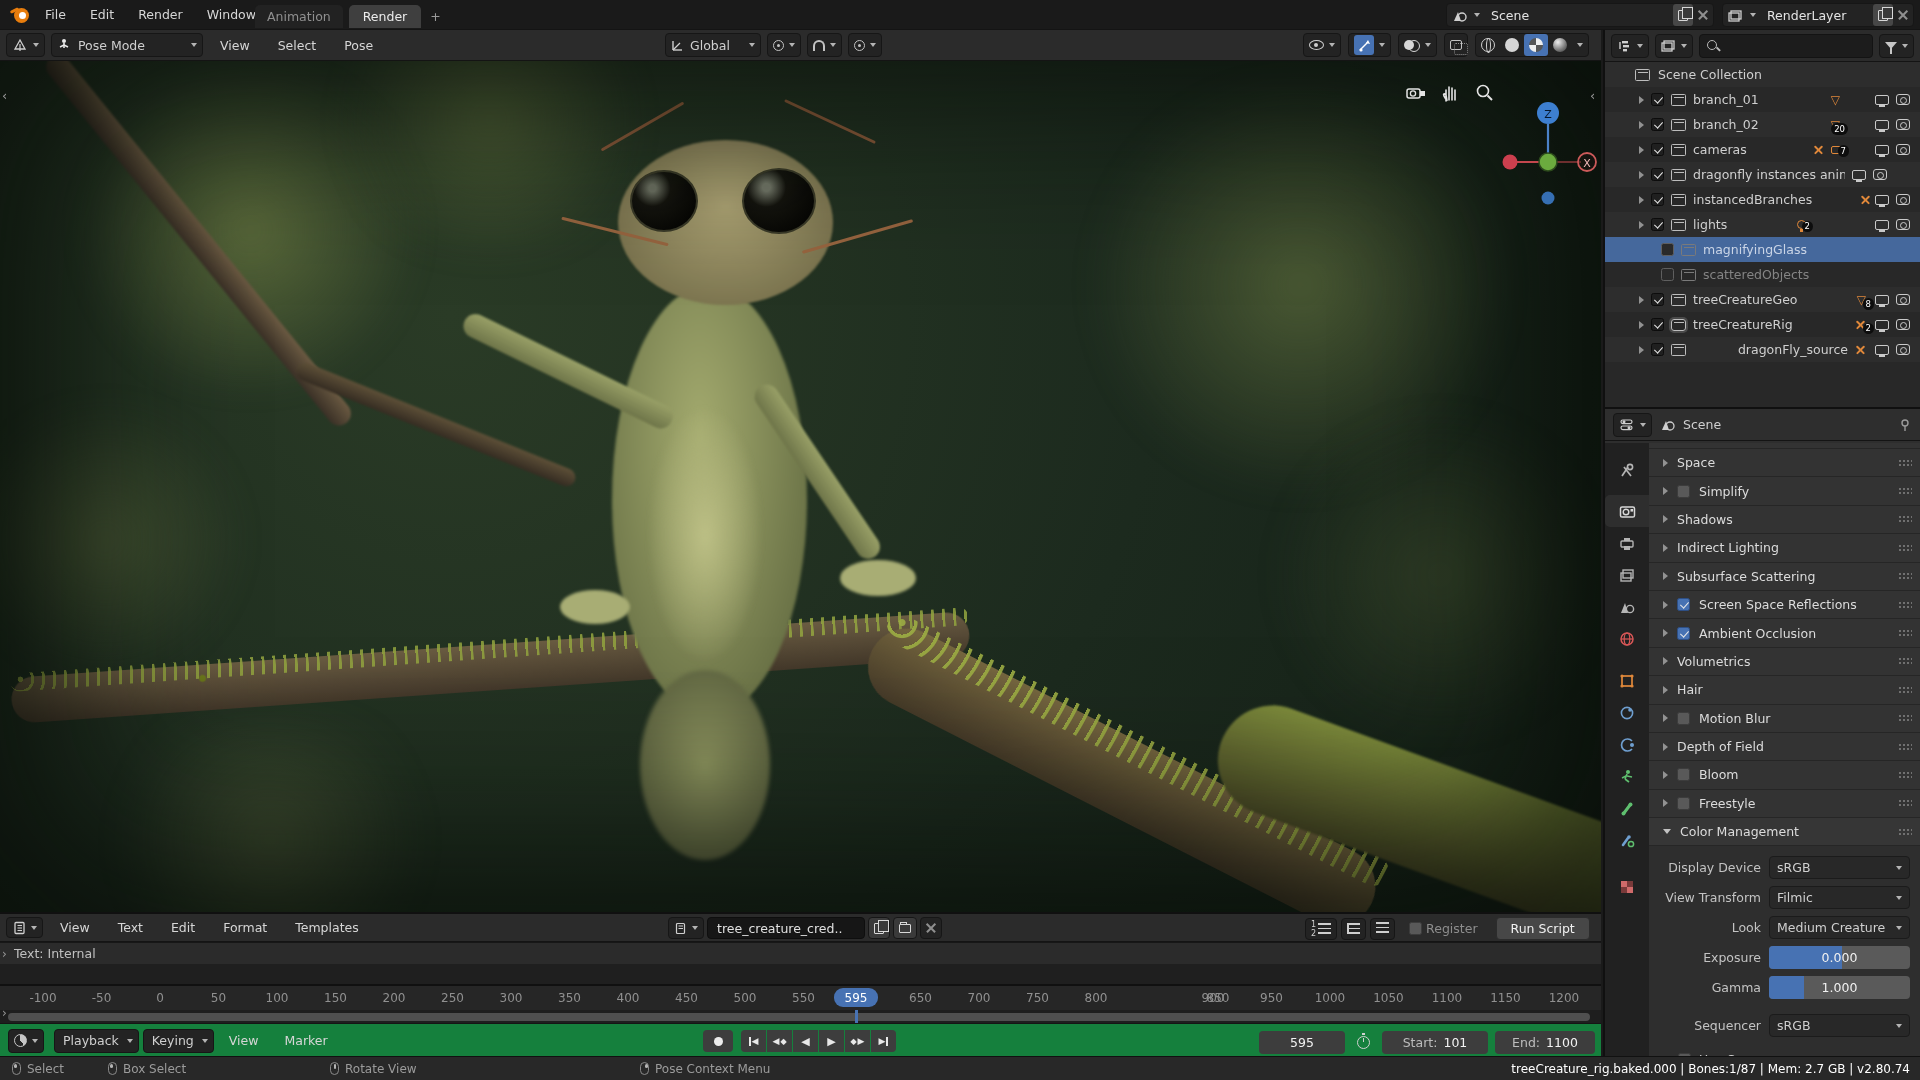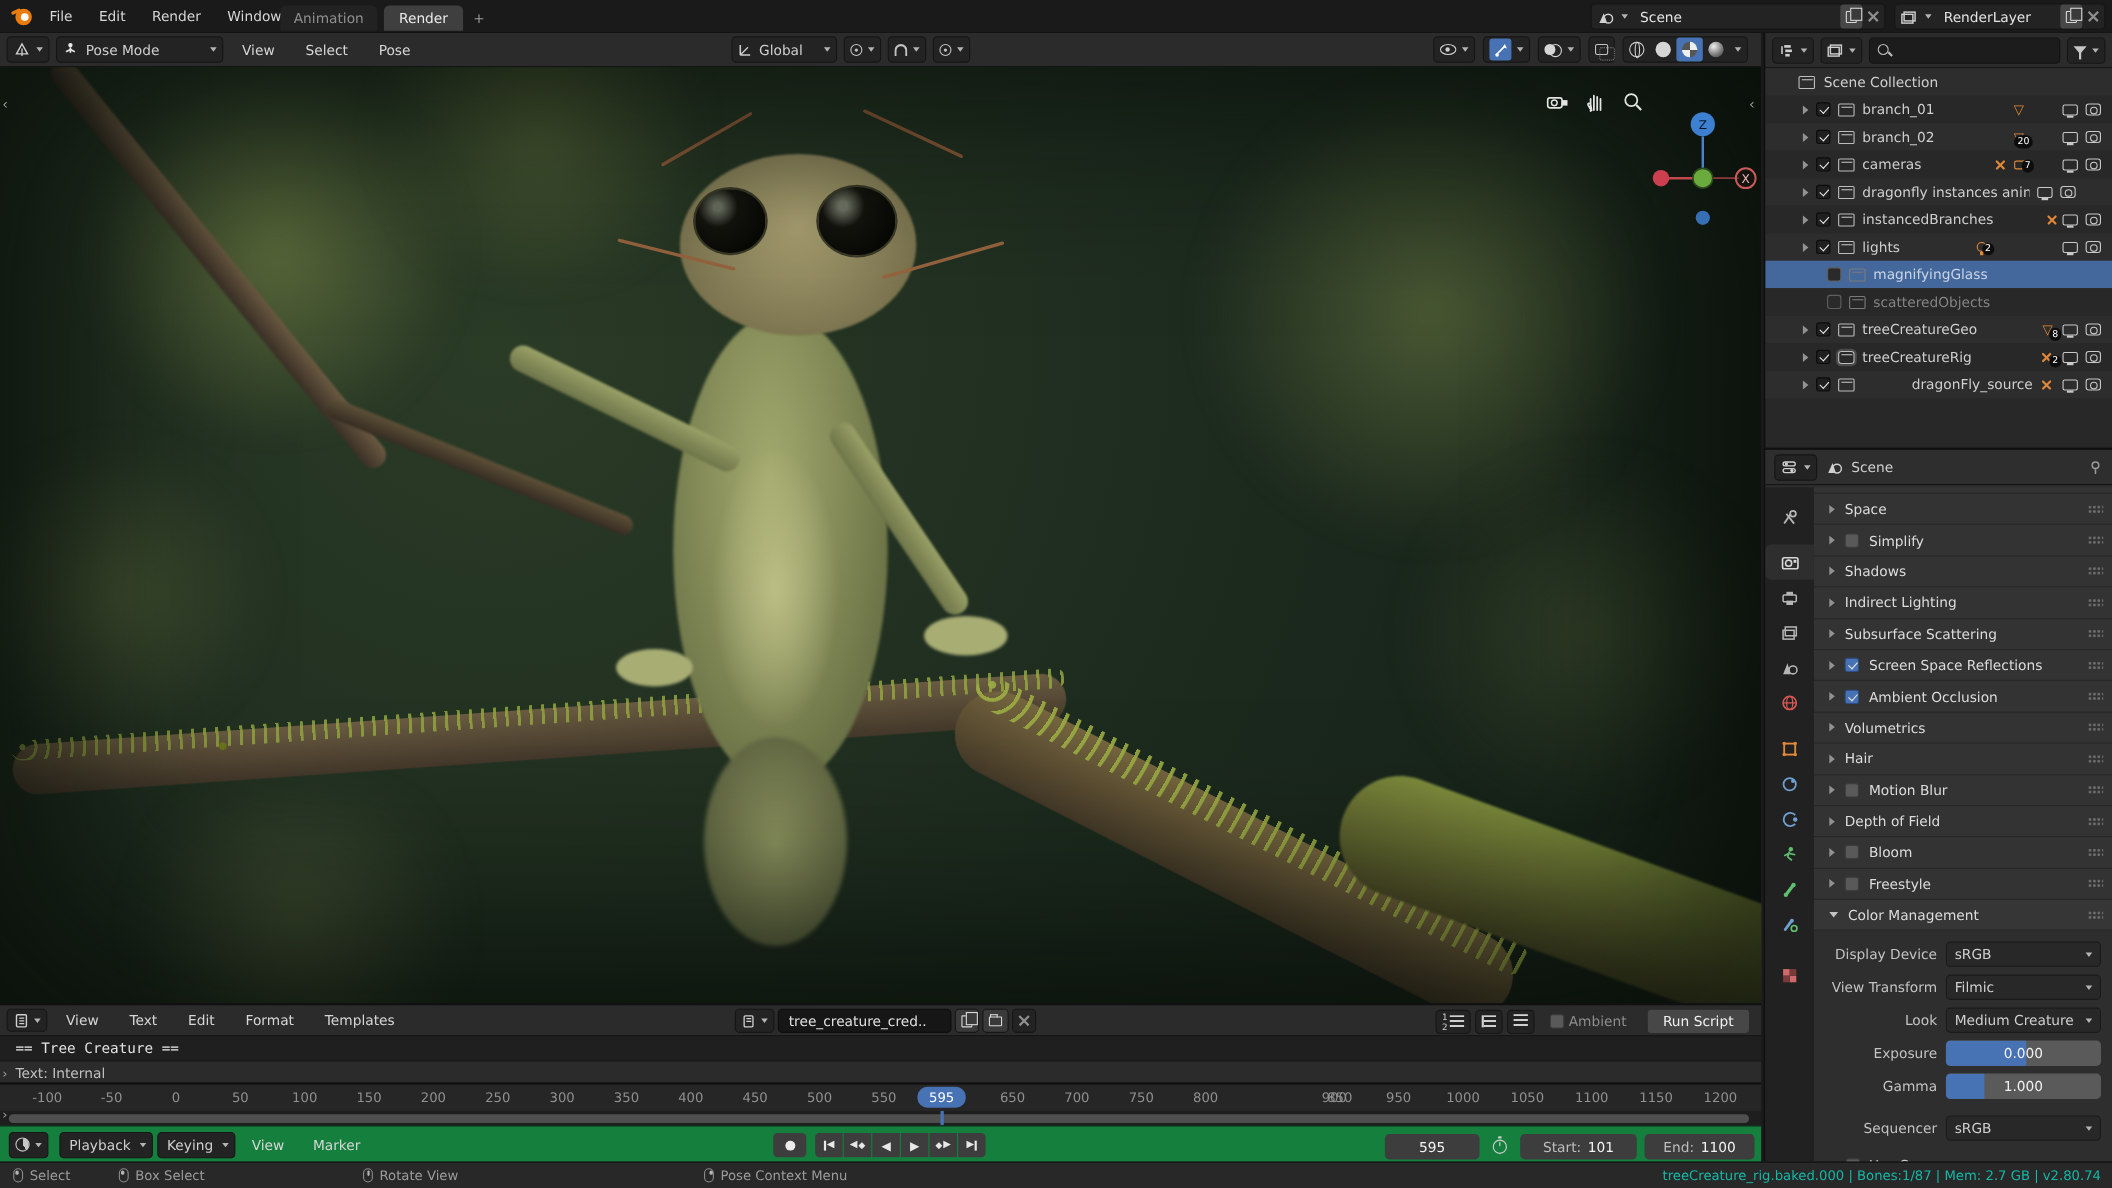--- a/index.html
+++ b/index.html
@@ -737,25 +737,24 @@
             <span style="font-size:8px;color:#cfcfcf;margin-right:2px;">1<br>2</span>
             <span class="lines3"></span>
           </div>
         <div class="vbtn" style="height:22px;">
             <span class="lines3" style="border-left:2px solid #cfcfcf;"></span>
           </div>
         <div class="vbtn" style="height:22px;">
             <span class="lines3" style="height:13px;"></span>
           </div>
         <span class="chk gray" style="margin-left:10px;"></span>
-        <span style="color:#8d8d8d;">Ambient</span>
+        <span style="color:#8d8d8d;">Register</span>
         <div style="margin-left:14px;height:23px;background:#474747;border:1px solid #2c2c2c;border-radius:4px;display:flex;align-items:center;padding:0 14px;color:#f0f0f0;">Run Script</div>
       </div>
     </div>
-    <div style="height:22px;display:flex;align-items:center;padding-left:14px;background:#1f1f1f;font-family:'DejaVu Sans Mono','Liberation Mono',monospace;font-size:13px;color:#e2e2e2;">== Tree Creature ==</div>
     <div class="row" style="height:22px;background:#2b2b2b;border-top:1px solid #171717;padding-left:14px;color:#c0c0c0;">
       <span class="abs" style="left:2px;color:#9a9a9a;font-size:12px;">›</span>
       <span>Text: Internal</span>
     </div>
   </div>
 
   <div class="abs" style="left:0;top:984px;width:1601px;height:72px;background:#262626;border-top:2px solid #101010;">
     <div class="abs" style="left:0;top:0;width:1601px;height:24px;" id="ruler-labels">
         <span class="rlabel" style="left: 21px;">-100</span>
         <span class="rlabel" style="left: 79.5px;">-50</span>
@@ -864,16 +863,16 @@
         <span>Box Select</span>
       </div>
     <div class="abs row" style="left:330px;gap:6px;">
         <span class="mouse m"></span>
         <span>Rotate View</span>
       </div>
     <div class="abs row" style="left:640px;gap:6px;">
         <span class="mouse r"></span>
         <span>Pose Context Menu</span>
       </div>
-    <div class="abs" style="right:10px;color:#14b8a6;">treeCreature_rig.baked.000 | Bones:1/87  | Mem: 2.7 GB | v2.80.74</div>
+    <div class="abs" style="right:10px;color:#ffffff;">treeCreature_rig.baked.000 | Bones:1/87  | Mem: 2.7 GB | v2.80.74</div>
   </div>
 
 </div>
 
 </body></html>

